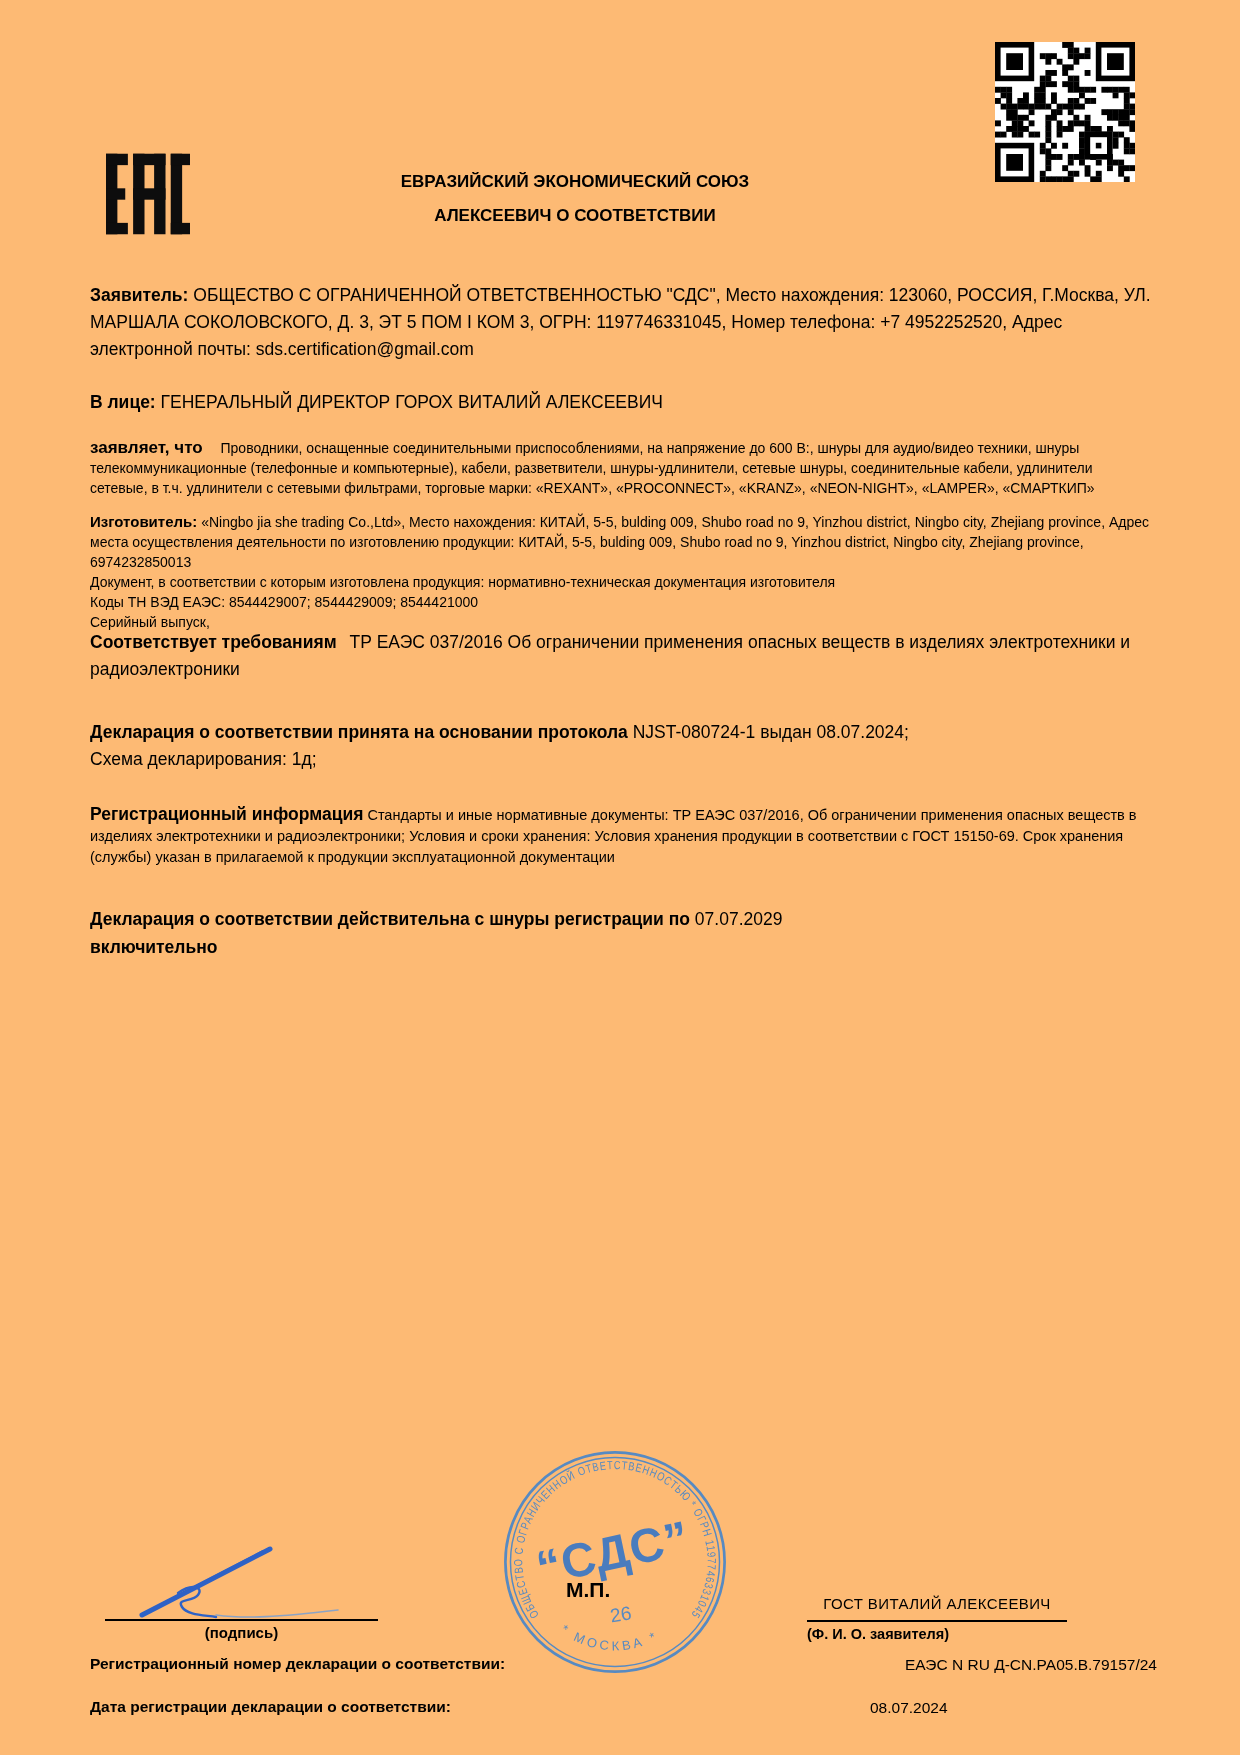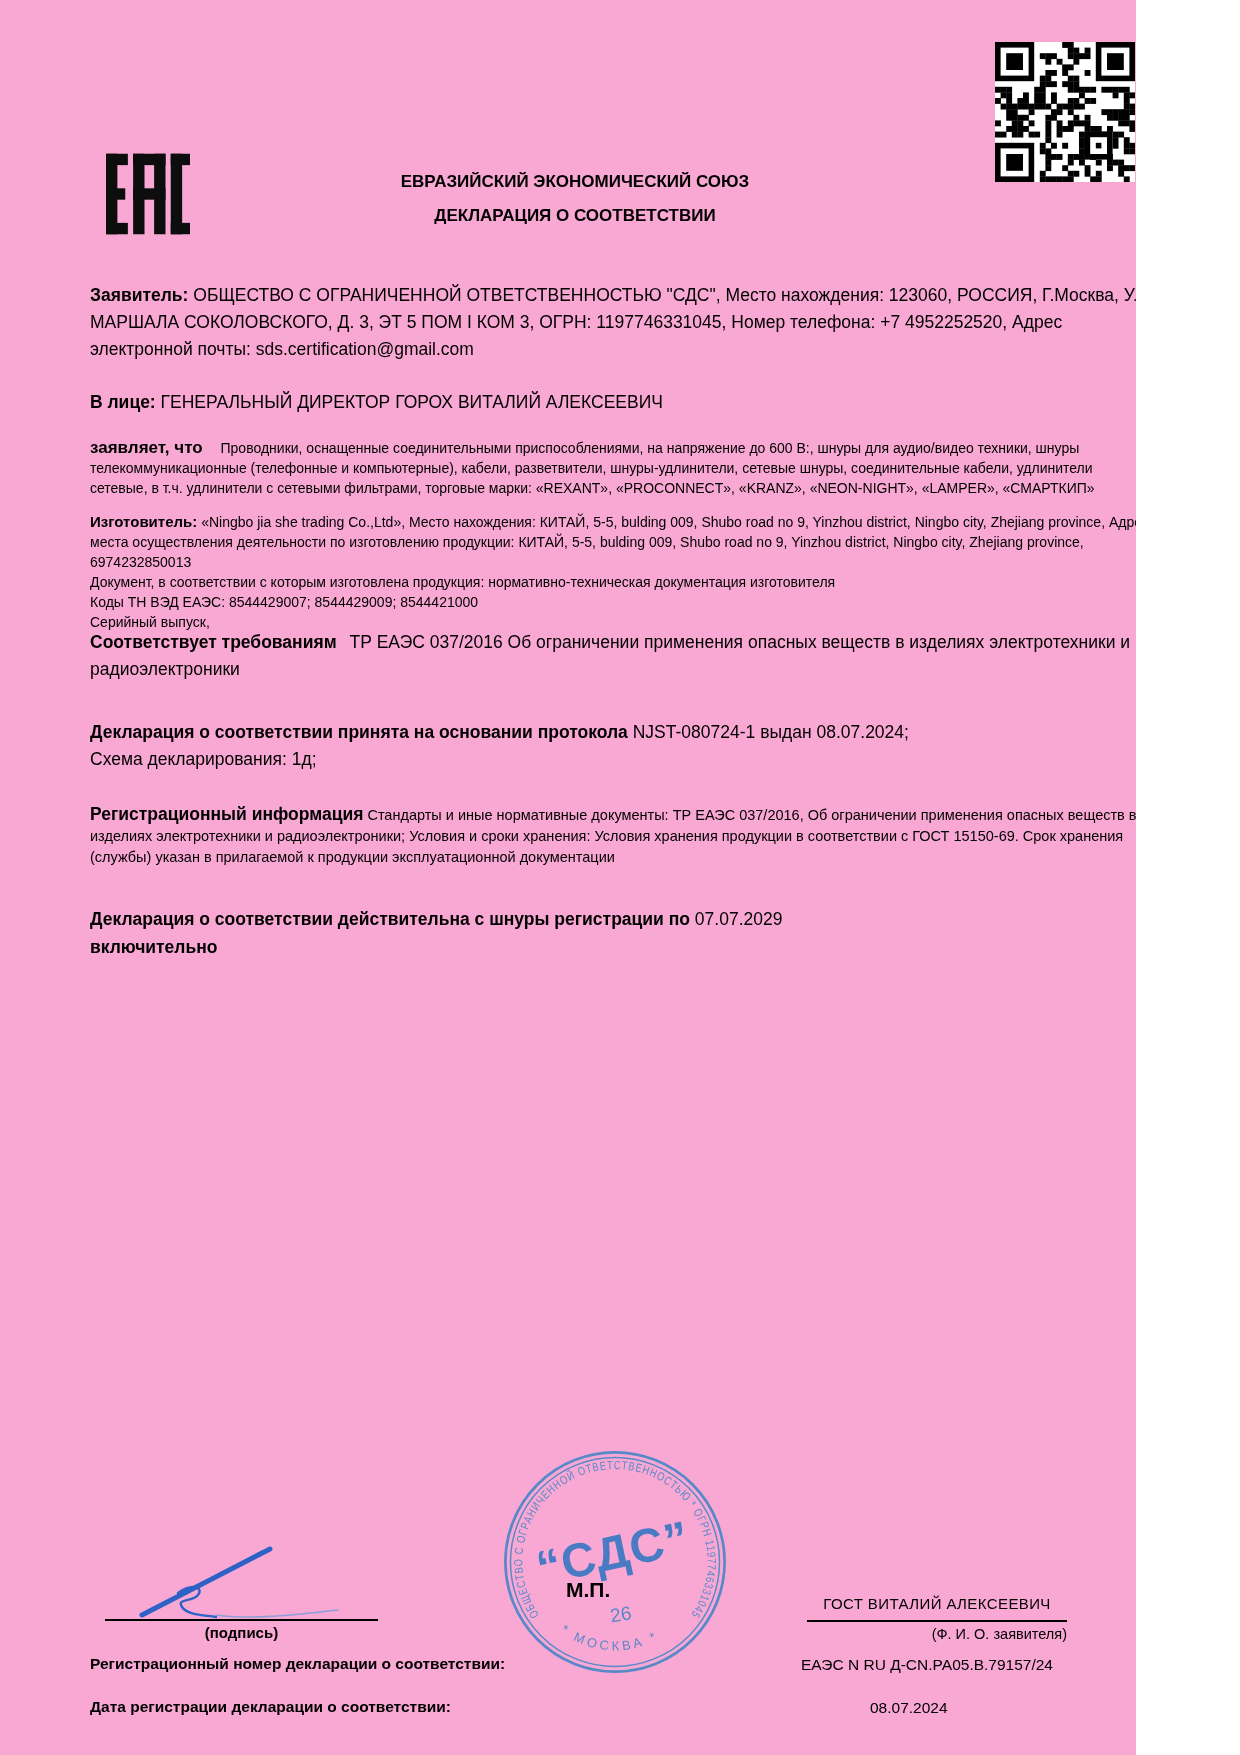--- a/index.html
+++ b/index.html
@@ -1,34 +1,34 @@
 <!DOCTYPE html>
 <html><head>
 <meta charset="utf-8">
 <style>
   html,body{margin:0;padding:0;background:#ffffff;}
   .page{
-    position:relative;width:1136px;height:1755px;background:#f9a8d4;
+    position:relative;width:1240px;height:1755px;background:#fdba74;
     font-family:"Liberation Sans",sans-serif;color:#000;overflow:hidden;
   }
   .para{position:absolute;left:90px;width:1062px;}
   .big{font-size:17.5px;line-height:27px;}
   .small{font-size:14px;line-height:20px;}
   .b{font-weight:bold;}
   .title{position:absolute;left:0;width:1150px;text-align:center;font-weight:bold;font-size:17px;}
   .eac-logo{position:absolute;left:106px;top:148px;}
   .qr{position:absolute;left:995px;top:42px;}
   .stamp{position:absolute;left:502px;top:1449px;z-index:3;opacity:.93;}
   .mp{position:absolute;left:566px;top:1578px;font-size:21px;font-weight:bold;z-index:4;}
   .sig-svg{position:absolute;left:100px;top:1545px;z-index:2;}
   .sig-line{position:absolute;left:105px;top:1619px;width:273px;border-top:2px solid #000;}
   .sig-caption{position:absolute;left:105px;top:1624px;width:273px;text-align:center;font-weight:bold;font-size:15px;}
   .fio-name{position:absolute;left:807px;top:1595px;width:260px;text-align:center;font-size:15px;letter-spacing:.4px;}
   .fio-line{position:absolute;left:807px;top:1620px;width:260px;border-top:2px solid #000;}
-  .fio-caption{position:absolute;left:807px;top:1626px;width:260px;text-align:right;font-weight:normal;font-size:14.5px;}
+  .fio-caption{position:absolute;left:807px;top:1626px;width:260px;text-align:left;font-weight:bold;font-size:14.5px;}
   .reg-label{position:absolute;left:90px;font-weight:bold;font-size:15.5px;z-index:1;}
   .reg-value{position:absolute;font-size:15.5px;z-index:1;}
   .gap{margin-right:14px;margin-top:38px;}
 </style>
 </head>
 <body>
 
 <div class="page">
 
   <svg class="eac-logo" width="84" height="92" viewBox="0 0 96 92" aria-hidden="true">
@@ -268,21 +268,21 @@
         <rect x="0" y="100.8" width="39.199999999999996" height="39.199999999999996" fill="#000"></rect>
         <rect x="5.6" y="106.39999999999999" width="28" height="28" fill="#fff"></rect>
         <rect x="11.2" y="112" width="16.799999999999997" height="16.799999999999997" fill="#000"></rect>
         <rect x="89.6" y="89.6" width="28" height="28" fill="#000"></rect>
         <rect x="95.19999999999999" y="95.19999999999999" width="16.799999999999997" height="16.799999999999997" fill="#fff"></rect>
         <rect x="100.8" y="100.8" width="5.6" height="5.6" fill="#000"></rect>
       </g>
   </svg>
 
   <div class="title" style="top:172px">ЕВРАЗИЙСКИЙ ЭКОНОМИЧЕСКИЙ СОЮЗ</div>
-  <div class="title" style="top:206px">ДЕКЛАРАЦИЯ О СООТВЕТСТВИИ</div>
+  <div class="title" style="top:206px">АЛЕКСЕЕВИЧ О СООТВЕТСТВИИ</div>
 
   <div class="para big" style="top:282px">
     <span class="b">Заявитель:</span>
     <span>ОБЩЕСТВО С ОГРАНИЧЕННОЙ ОТВЕТСТВЕННОСТЬЮ "СДС", Место нахождения: 123060, РОССИЯ,  Г.Москва, УЛ. МАРШАЛА СОКОЛОВСКОГО, Д. 3, ЭТ 5 ПОМ I КОМ 3, ОГРН: 1197746331045, Номер телефона: +7 4952252520, Адрес электронной почты: sds.certification@gmail.com</span>
   </div>
 
   <div class="para big" style="top:389px">
     <span class="b">В лице:</span>
     <span>ГЕНЕРАЛЬНЫЙ ДИРЕКТОР ГОРОХ ВИТАЛИЙ АЛЕКСЕЕВИЧ</span>
   </div>

